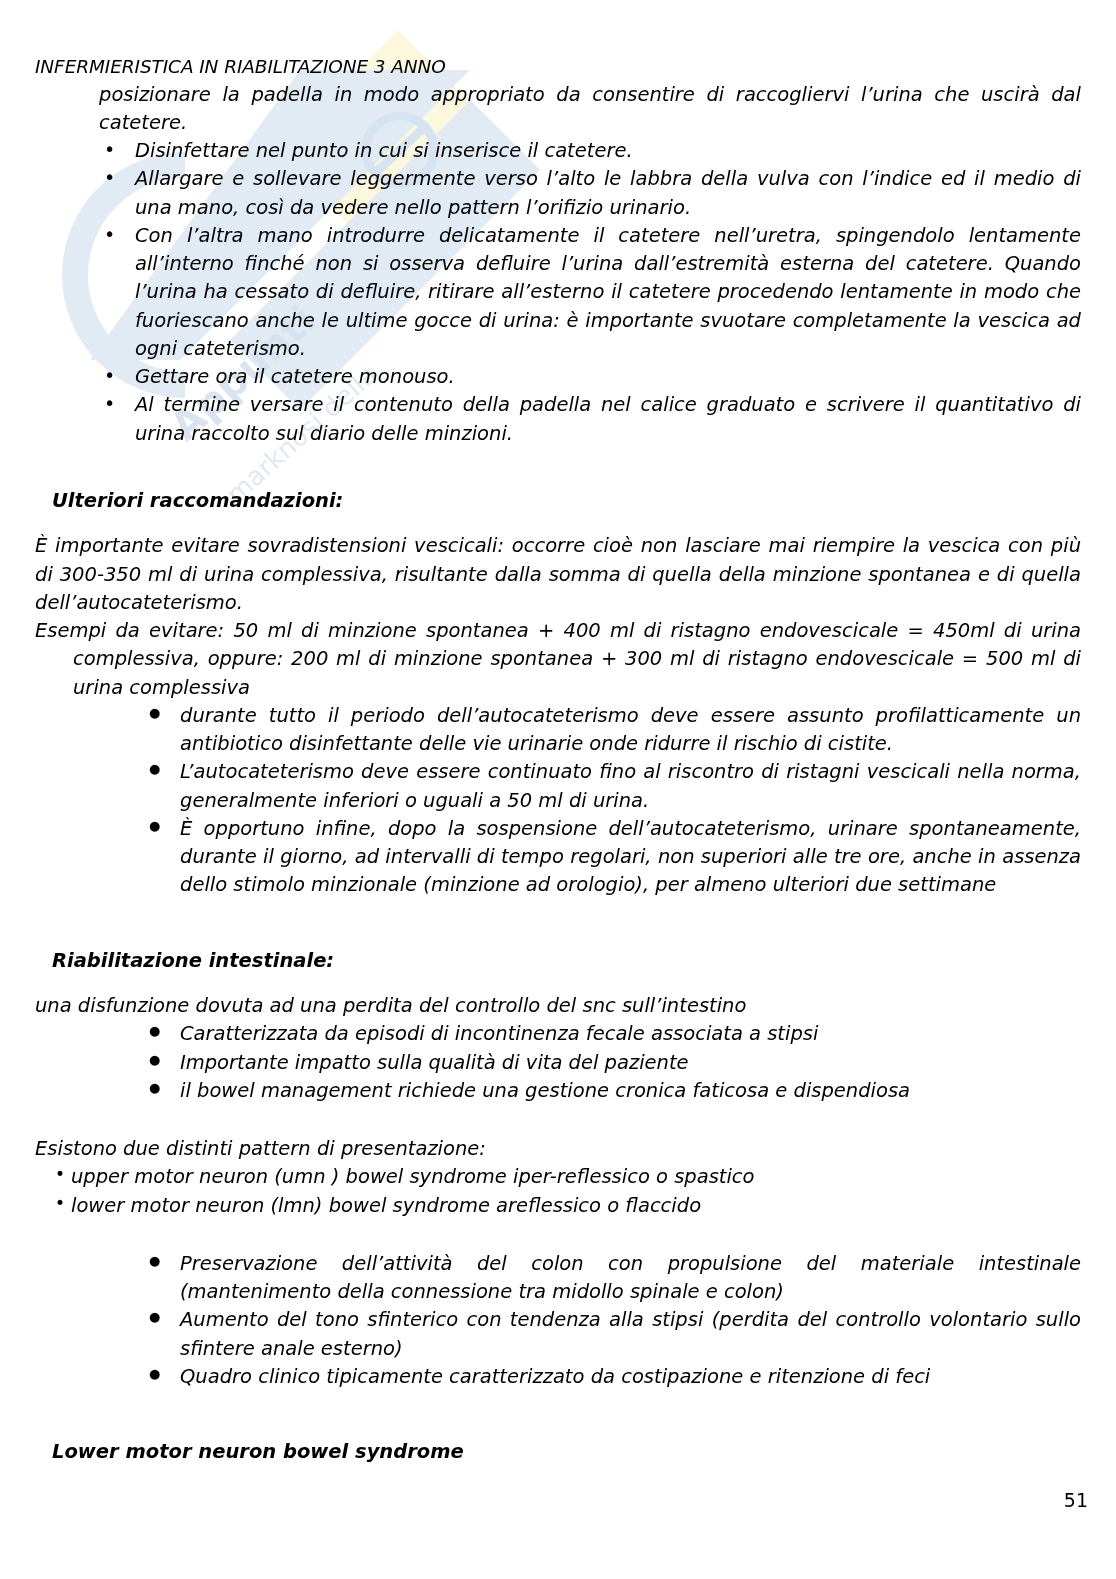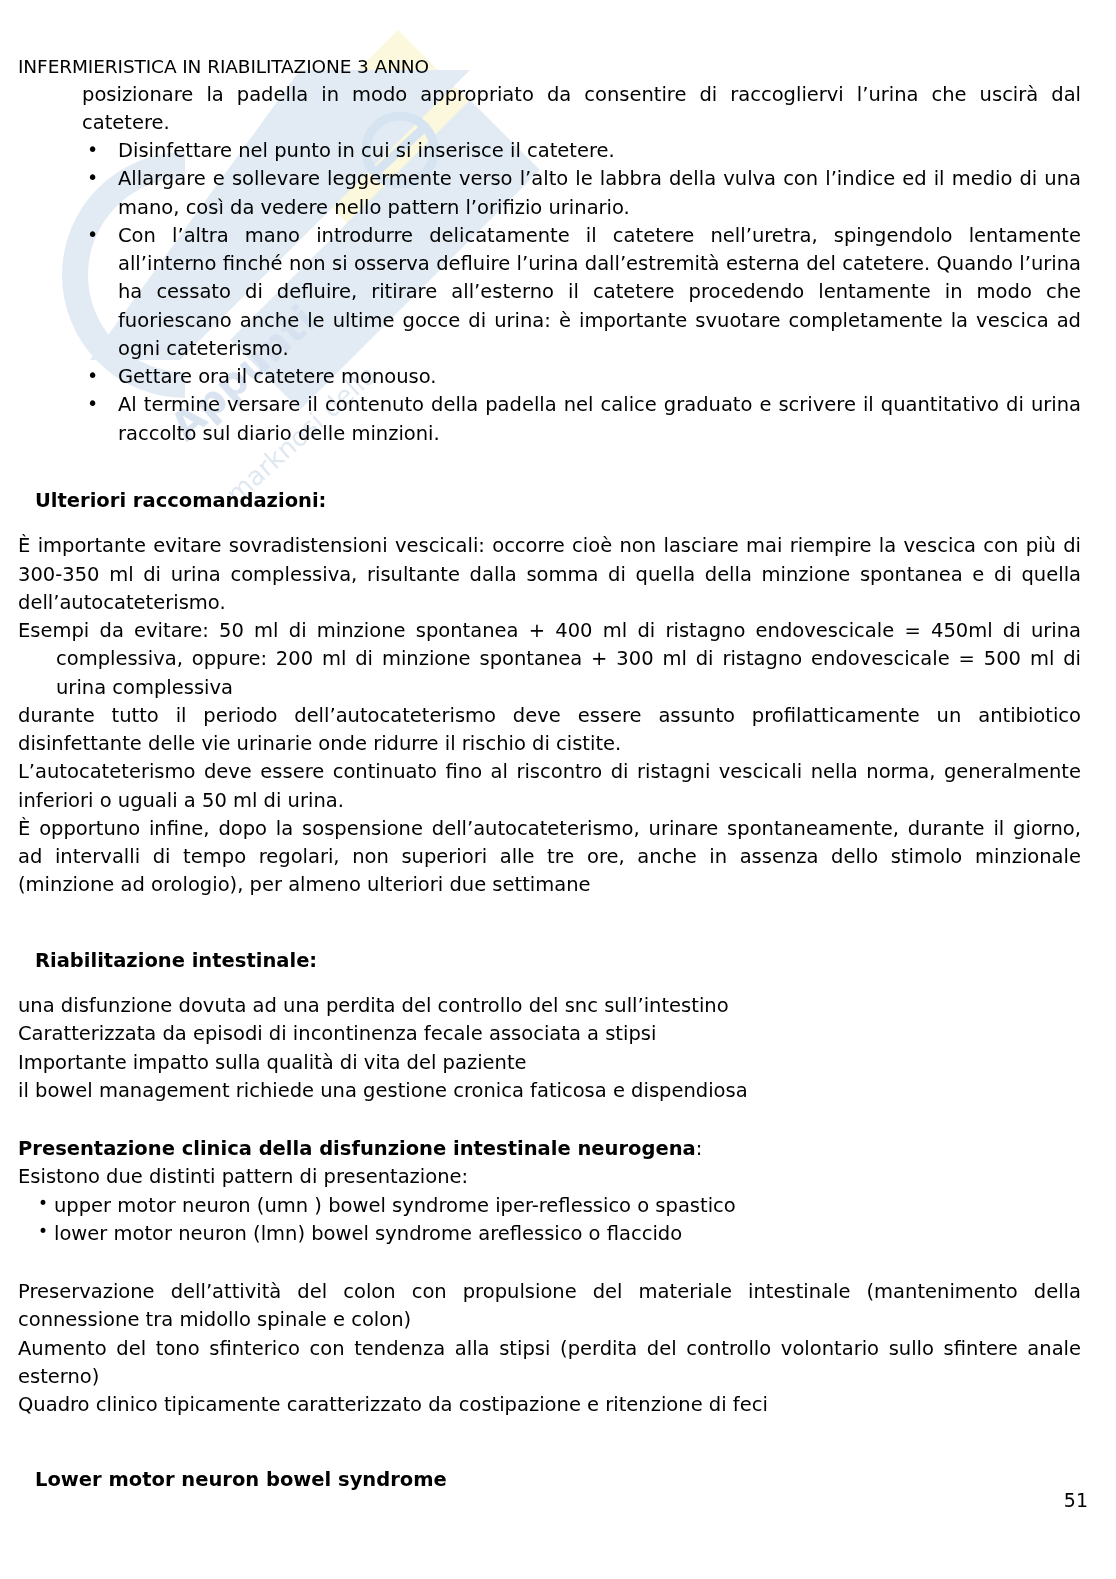--- a/index.html
+++ b/index.html
@@ -32,22 +32,23 @@
     z-index: 0;
   }
 
   
   .content {
     position: absolute;
     left: 0;
     top: 0;
     width: 1116px;
     z-index: 2;
-    padding: 56px 35px 0 18px;
+    padding: 56px 35px 0 35px;
     box-sizing: border-box;
+    font-style: italic;
   }
 
   .doc-header {
     font-size: 18.5px;
     line-height: 1.22;
     letter-spacing: -0.1px;
     margin: 0 0 2px 0;
   }
 
   
@@ -102,20 +103,21 @@
     content: "\2022";
     position: absolute;
     left: -31px;
     top: -1px;
     font-size: 19px;
     line-height: 1.45;
   }
 
   
   ul.lvl2 > li {
+    margin-left: 145px;
   }
   ul.lvl2 > li::before {
     content: "\25CF";
     position: absolute;
     left: -31px;
     top: 0px;
     font-size: 13px;
     line-height: 1.62;
   }
 
@@ -226,21 +228,20 @@
     <div class="para noj">una disfunzione dovuta ad una perdita del controllo del snc sull’intestino</div>
 
     <ul class="blist lvl2">
       <li class="lastline-left">Caratterizzata da episodi di incontinenza fecale associata a stipsi</li>
       <li class="lastline-left">Importante impatto sulla qualità di vita del paziente</li>
       <li class="lastline-left"> il bowel management richiede una gestione cronica faticosa e dispendiosa</li>
     </ul>
 
     <div class="spacer-lg"></div>
 
-    <div class="para noj"><b>Presentazione clinica della disfunzione intestinale neurogena</b><span>:</span></div>
 
     <div class="para noj">Esistono due distinti pattern di presentazione:</div>
 
     <ul class="blist flat">
       <li>upper motor neuron (umn ) bowel syndrome  iper-reflessico o spastico</li>
       <li>lower motor neuron (lmn) bowel syndrome areflessico o flaccido</li>
     </ul>
 
     <div class="spacer-lg"></div>
 

